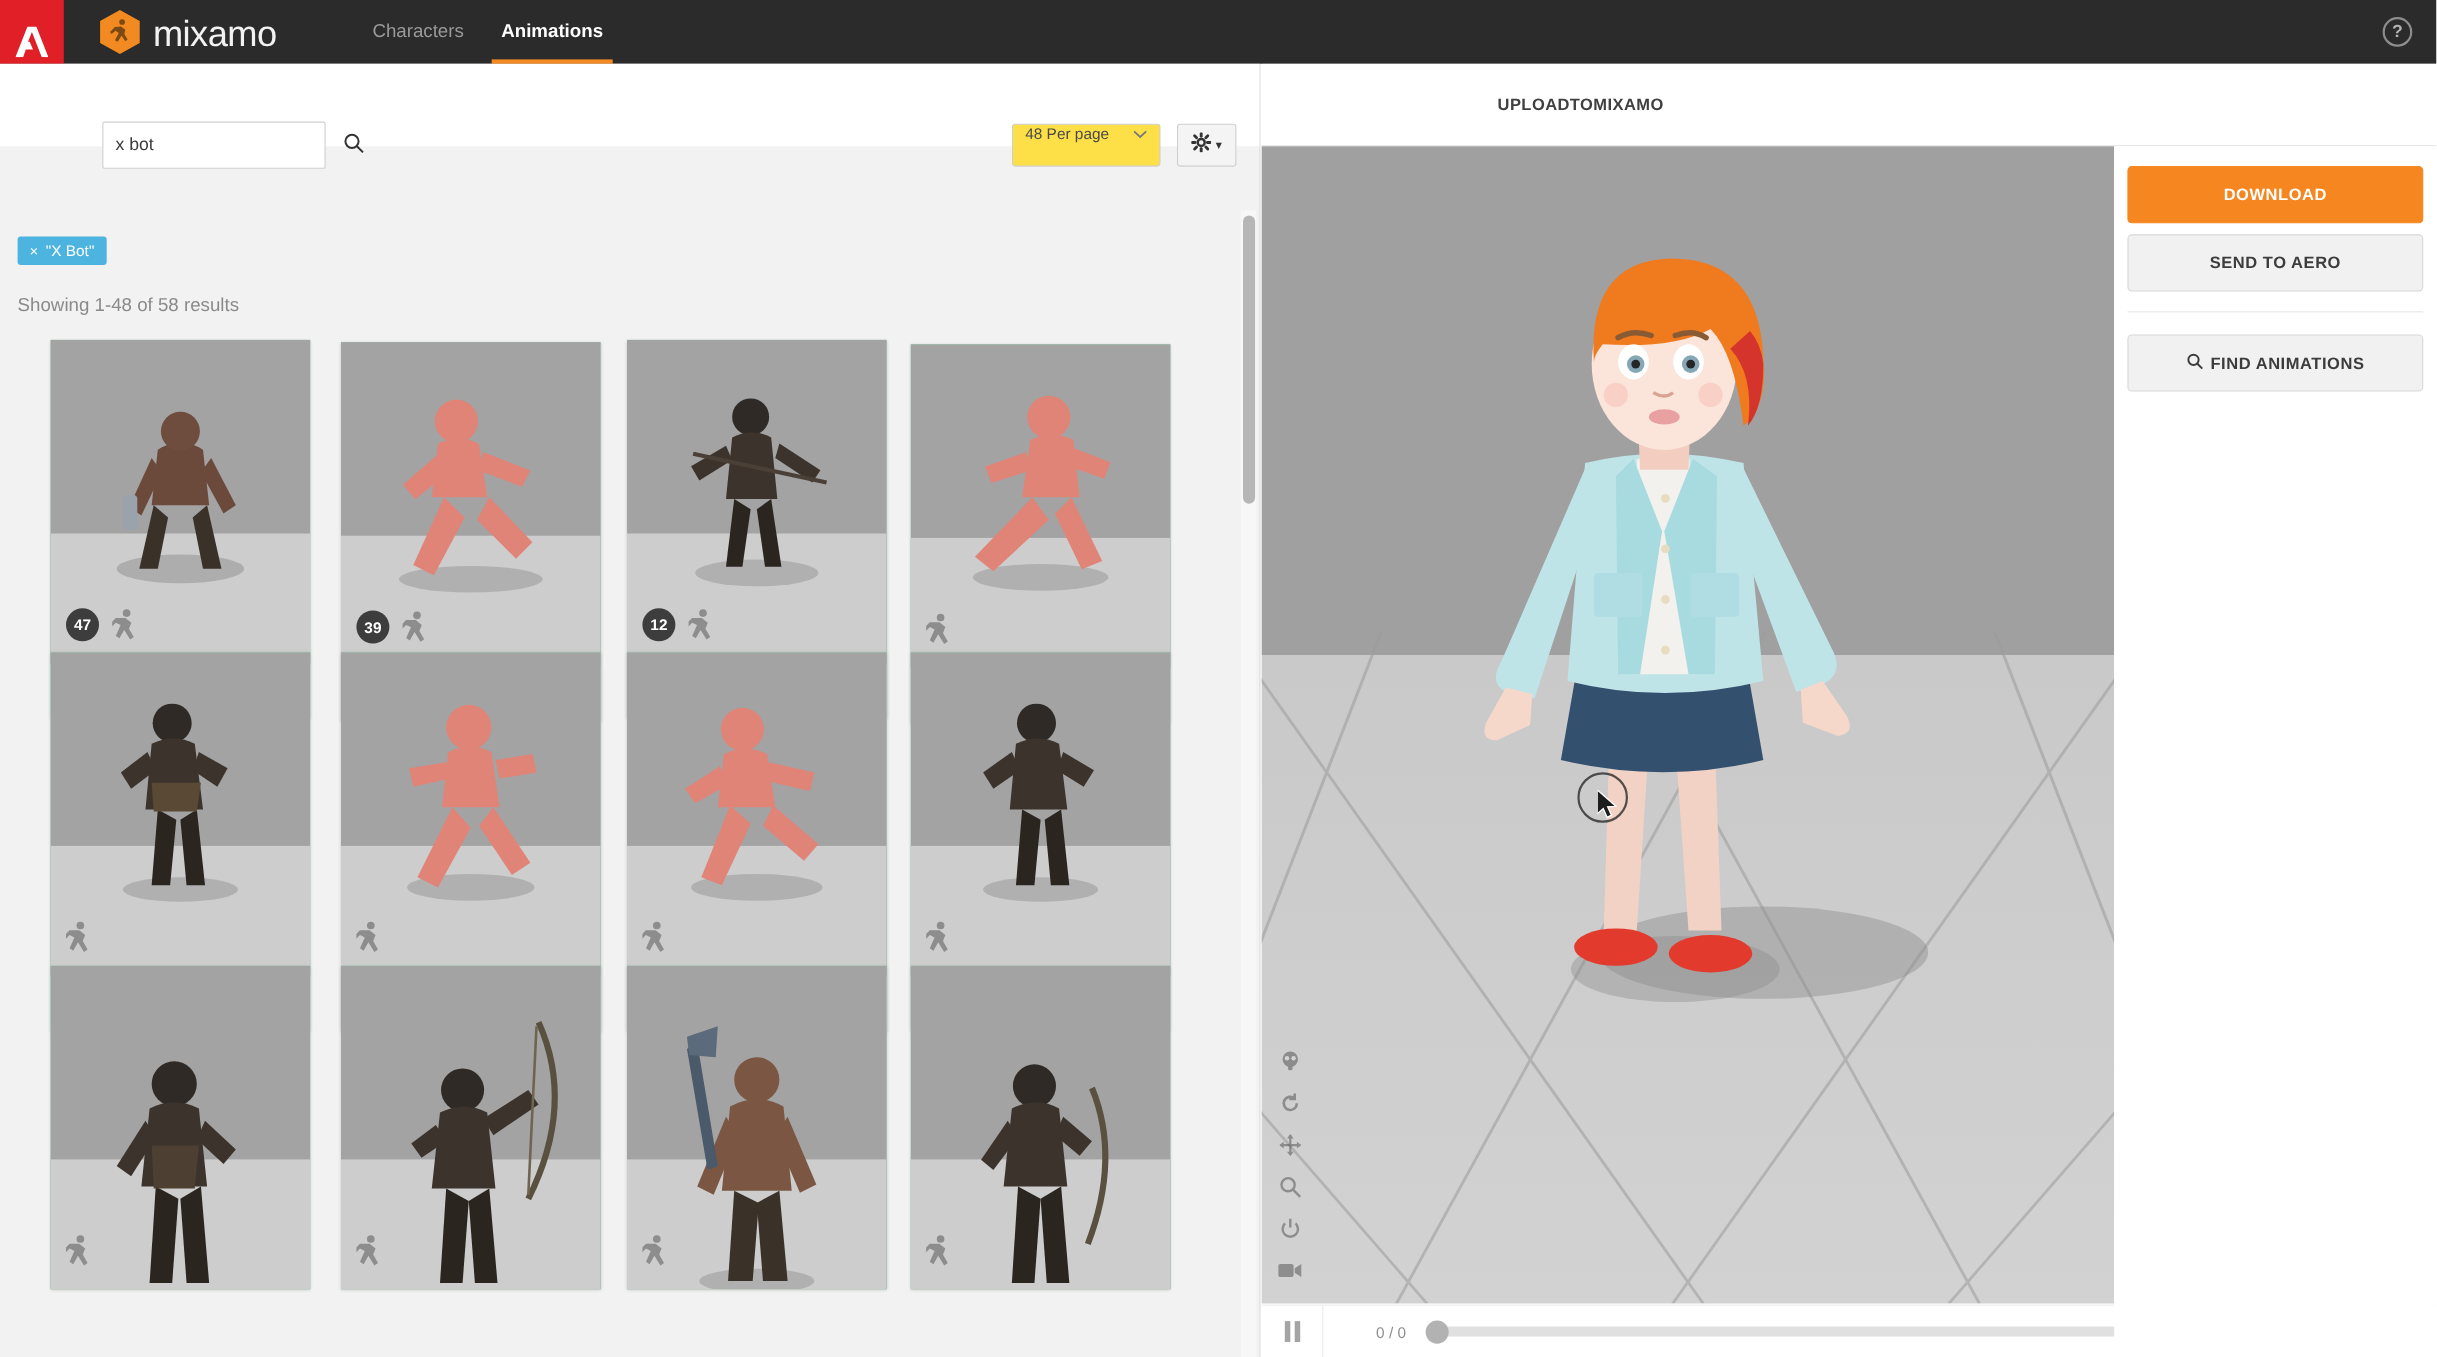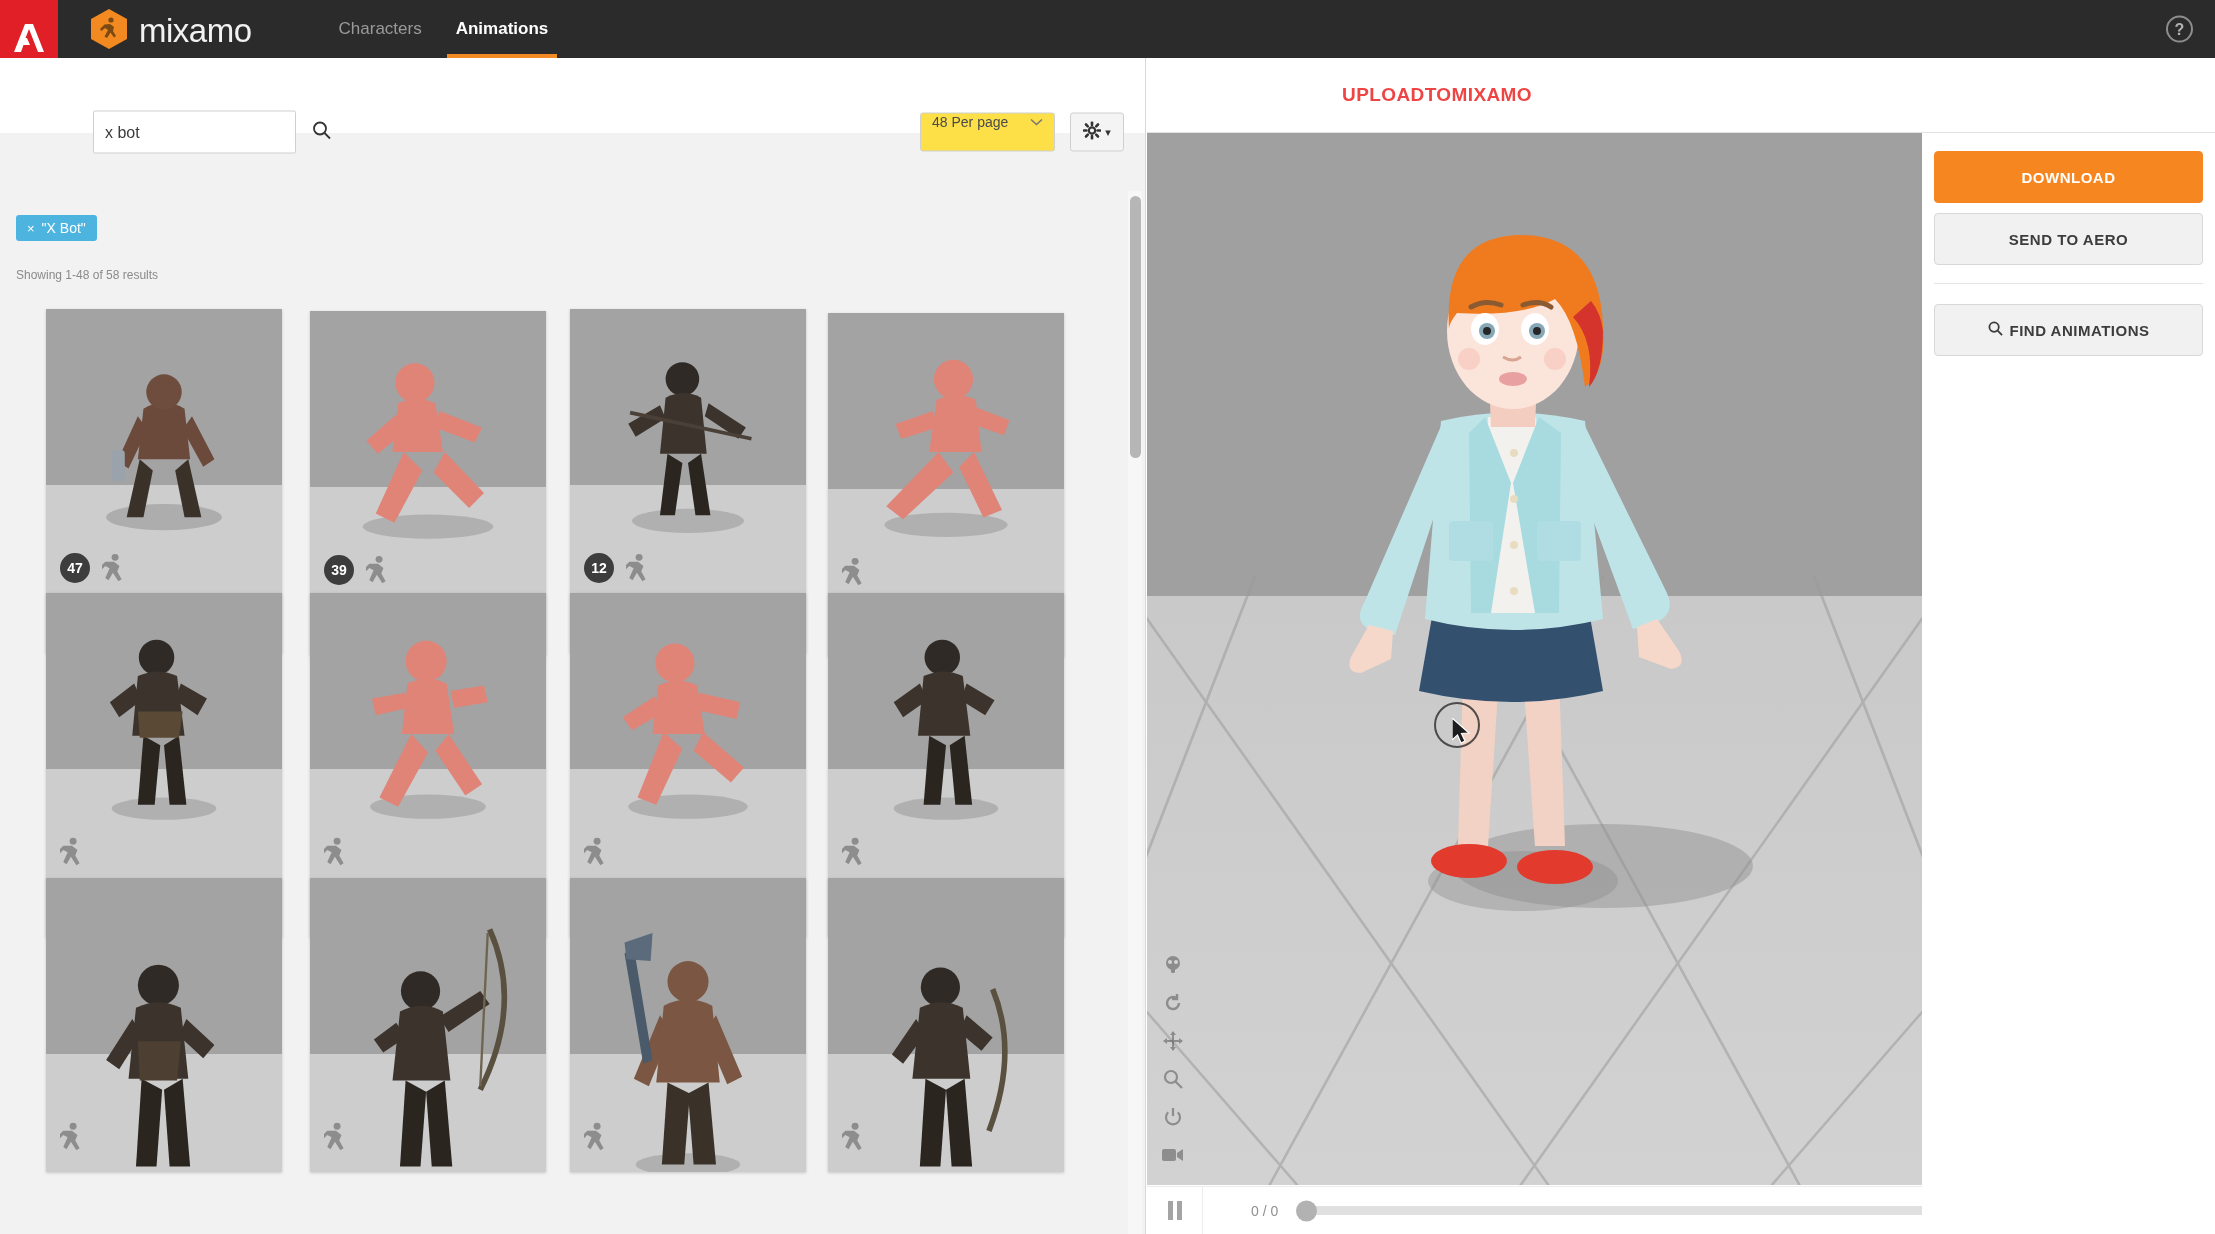--- a/index.html
+++ b/index.html
@@ -82,21 +82,21 @@
 
   .filter-area { position: absolute; top: 75px; left: 0; width: 1146px; }
   .chip {
     display: inline-flex; align-items: center; gap: 7px;
     background: #4db4e0; color: #ffffff; font-size: 14px;
     padding: 5px 11px; border-radius: 3px; margin: 82px 0 0 16px; cursor: pointer;
   }
   .chip-x { font-size: 13px; }
   .results-text {
     position: absolute; left: 16px; top: 135px;
-    font-size: 12px; color: #8a8a8a;
+    font-size: 17px; color: #8a8a8a;
   }
 
   
   .grid {
     position: absolute; top: 255px; left: 0; width: 1146px; height: 921px;
   }
   .card {
     position: absolute; background: #86efac;
     box-shadow: 0 1px 3px rgba(0,0,0,0.18);
   }
@@ -135,21 +135,21 @@
     position: absolute; right: 0; top: 0; width: 1px; height: 1176px; background: #d8d8d8;
   }
 
   
   .viewer-header {
     position: absolute; top: 58px; left: 1147px; width: 1068px; height: 75px;
     background: #ffffff; border-bottom: 1px solid #e2e2e2;
     display: flex; align-items: center; justify-content: center;
   }
   .viewer-title {
-    font-size: 19px; font-weight: bold; color: #ef4444; letter-spacing: 0.4px;
+    font-size: 15px; font-weight: bold; color: #404040; letter-spacing: 0.4px;
     margin-right: 488px;
   }
 
   
   .viewer {
     position: absolute; top: 133px; left: 1147px; width: 775px; height: 1052px;
     background: linear-gradient(#a0a0a0 0%, #a0a0a0 44%, #c9c9c9 44%, #d2d2d2 100%);
     overflow: hidden;
   }
   .grid-floor {

